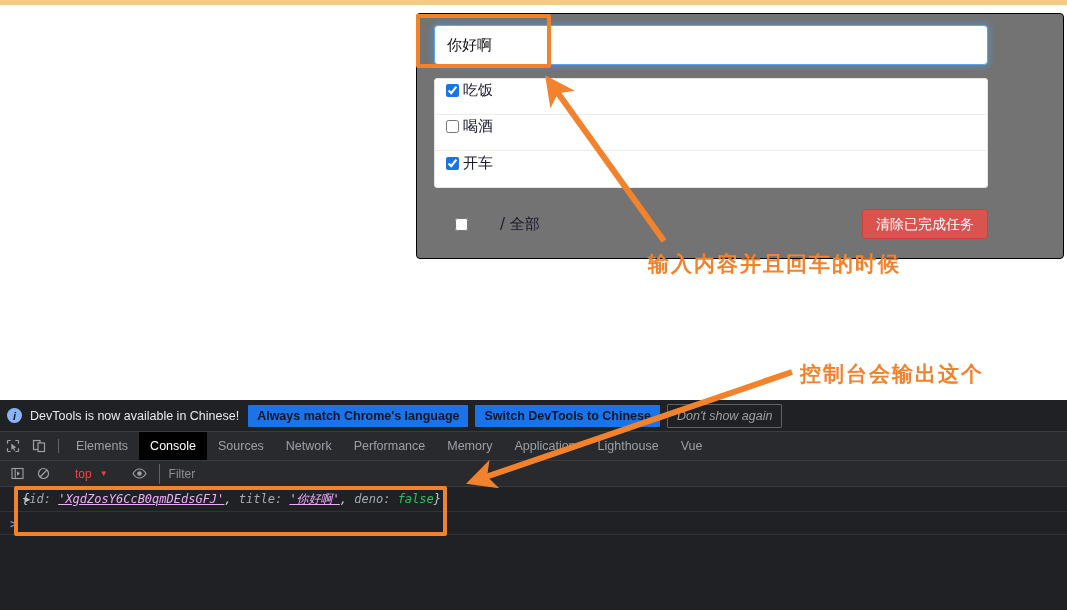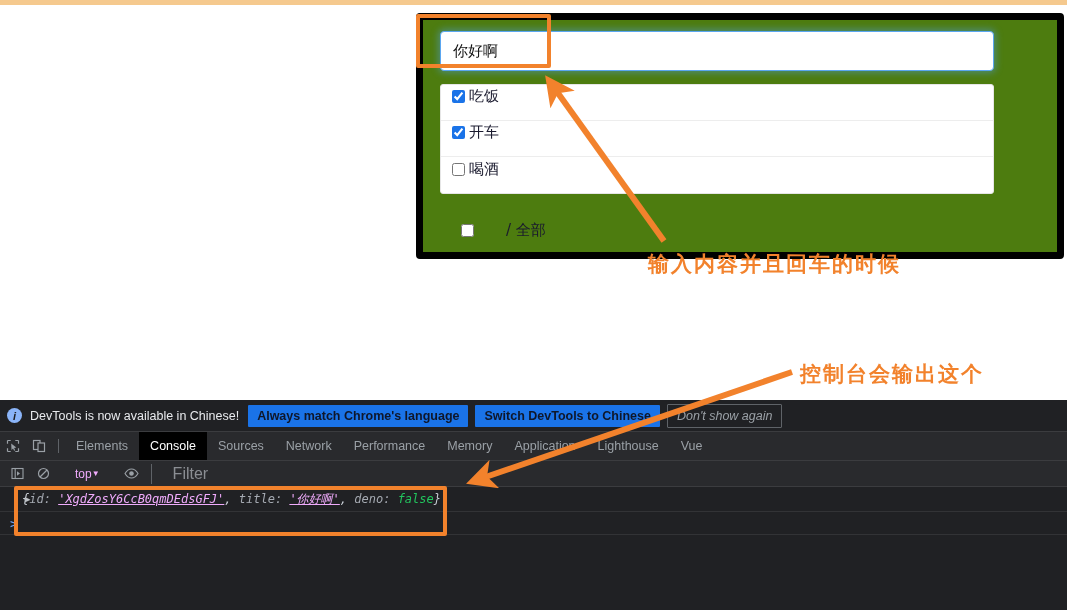--- a/index.html
+++ b/index.html
@@ -18,22 +18,22 @@
 
   
   #app-area{
     position:absolute;left:0;top:5px;width:1067px;height:395px;
     background:#ffffff;
   }
 
   
   #todo-card{
     position:absolute;left:416px;top:8px;width:648px;height:246px;
-    background:#4d7c0f;
-    border:7px solid #000000;
+    background:#737373;
+    border:1px solid #000000;
     border-radius:4px;
     box-sizing:border-box;
   }
 
   
   #input-wrap{
     position:absolute;left:17px;top:11px;width:554px;height:40px;
   }
   #todo-input{
     width:100%;height:100%;box-sizing:border-box;
@@ -175,27 +175,27 @@
   .dt-tab.active{background:#000;color:#fff;}
 
   
   #dt-console-bar{
     height:26px;display:flex;align-items:center;
     background:#292a2d;
     border-bottom:1px solid #3b3c3f;
     padding-left:4px;box-sizing:border-box;
   }
   #ctx-select{
-    color:#f0abfc;font-size:12px;padding:0 6px;cursor:pointer;
-    display:flex;align-items:center;gap:0;
+    color:#ef4444;font-size:12px;padding:0 6px;cursor:pointer;
+    display:flex;align-items:center;gap:8px;
   }
   #filter-input{
     margin-left:6px;flex:1;height:18px;
     background:transparent;border:none;border-left:1px solid #5f6368;
-    outline:none;color:#86efac;font-size:16px;padding-left:21px;
+    outline:none;color:#86efac;font-size:12px;padding-left:9px;
     font-family:"Liberation Sans","DejaVu Sans",sans-serif;
   }
   #filter-input::placeholder{color:#8b8e93;}
 
   
   #dt-console-body{
     background:#202124;height:123px;position:relative;
   }
   #console-msg{
     height:24px;display:flex;align-items:center;
@@ -231,32 +231,33 @@
     <div id="input-wrap">
       <input id="todo-input" type="text" value="你好啊" style="">
     </div>
 
     <div id="todo-list">
       <div class="todo-row">
         <input type="checkbox" checked="" style="">
         <span class="todo-label">吃饭</span>
       </div>
       <div class="todo-row">
+        <input type="checkbox" style="">
+        <span class="todo-label">喝酒</span>
+      </div>
+      <div class="todo-row">
         <input type="checkbox" checked="" style="">
         <span class="todo-label">开车</span>
       </div>
-      <div class="todo-row">
-        <input type="checkbox" style="">
-        <span class="todo-label">喝酒</span>
-      </div>
     </div>
 
     <div id="todo-footer">
       <input id="footer-check" type="checkbox" style="">
       <span id="footer-text">/ 全部</span>
+      <button id="clear-btn">清除已完成任务</button>
     </div>
 
   </div>
 </div>
 
 <div id="devtools">
 
   <div id="dt-notice">
     <div id="notice-icon">i</div>
     <span id="notice-text">DevTools is now available in Chinese!</span>

